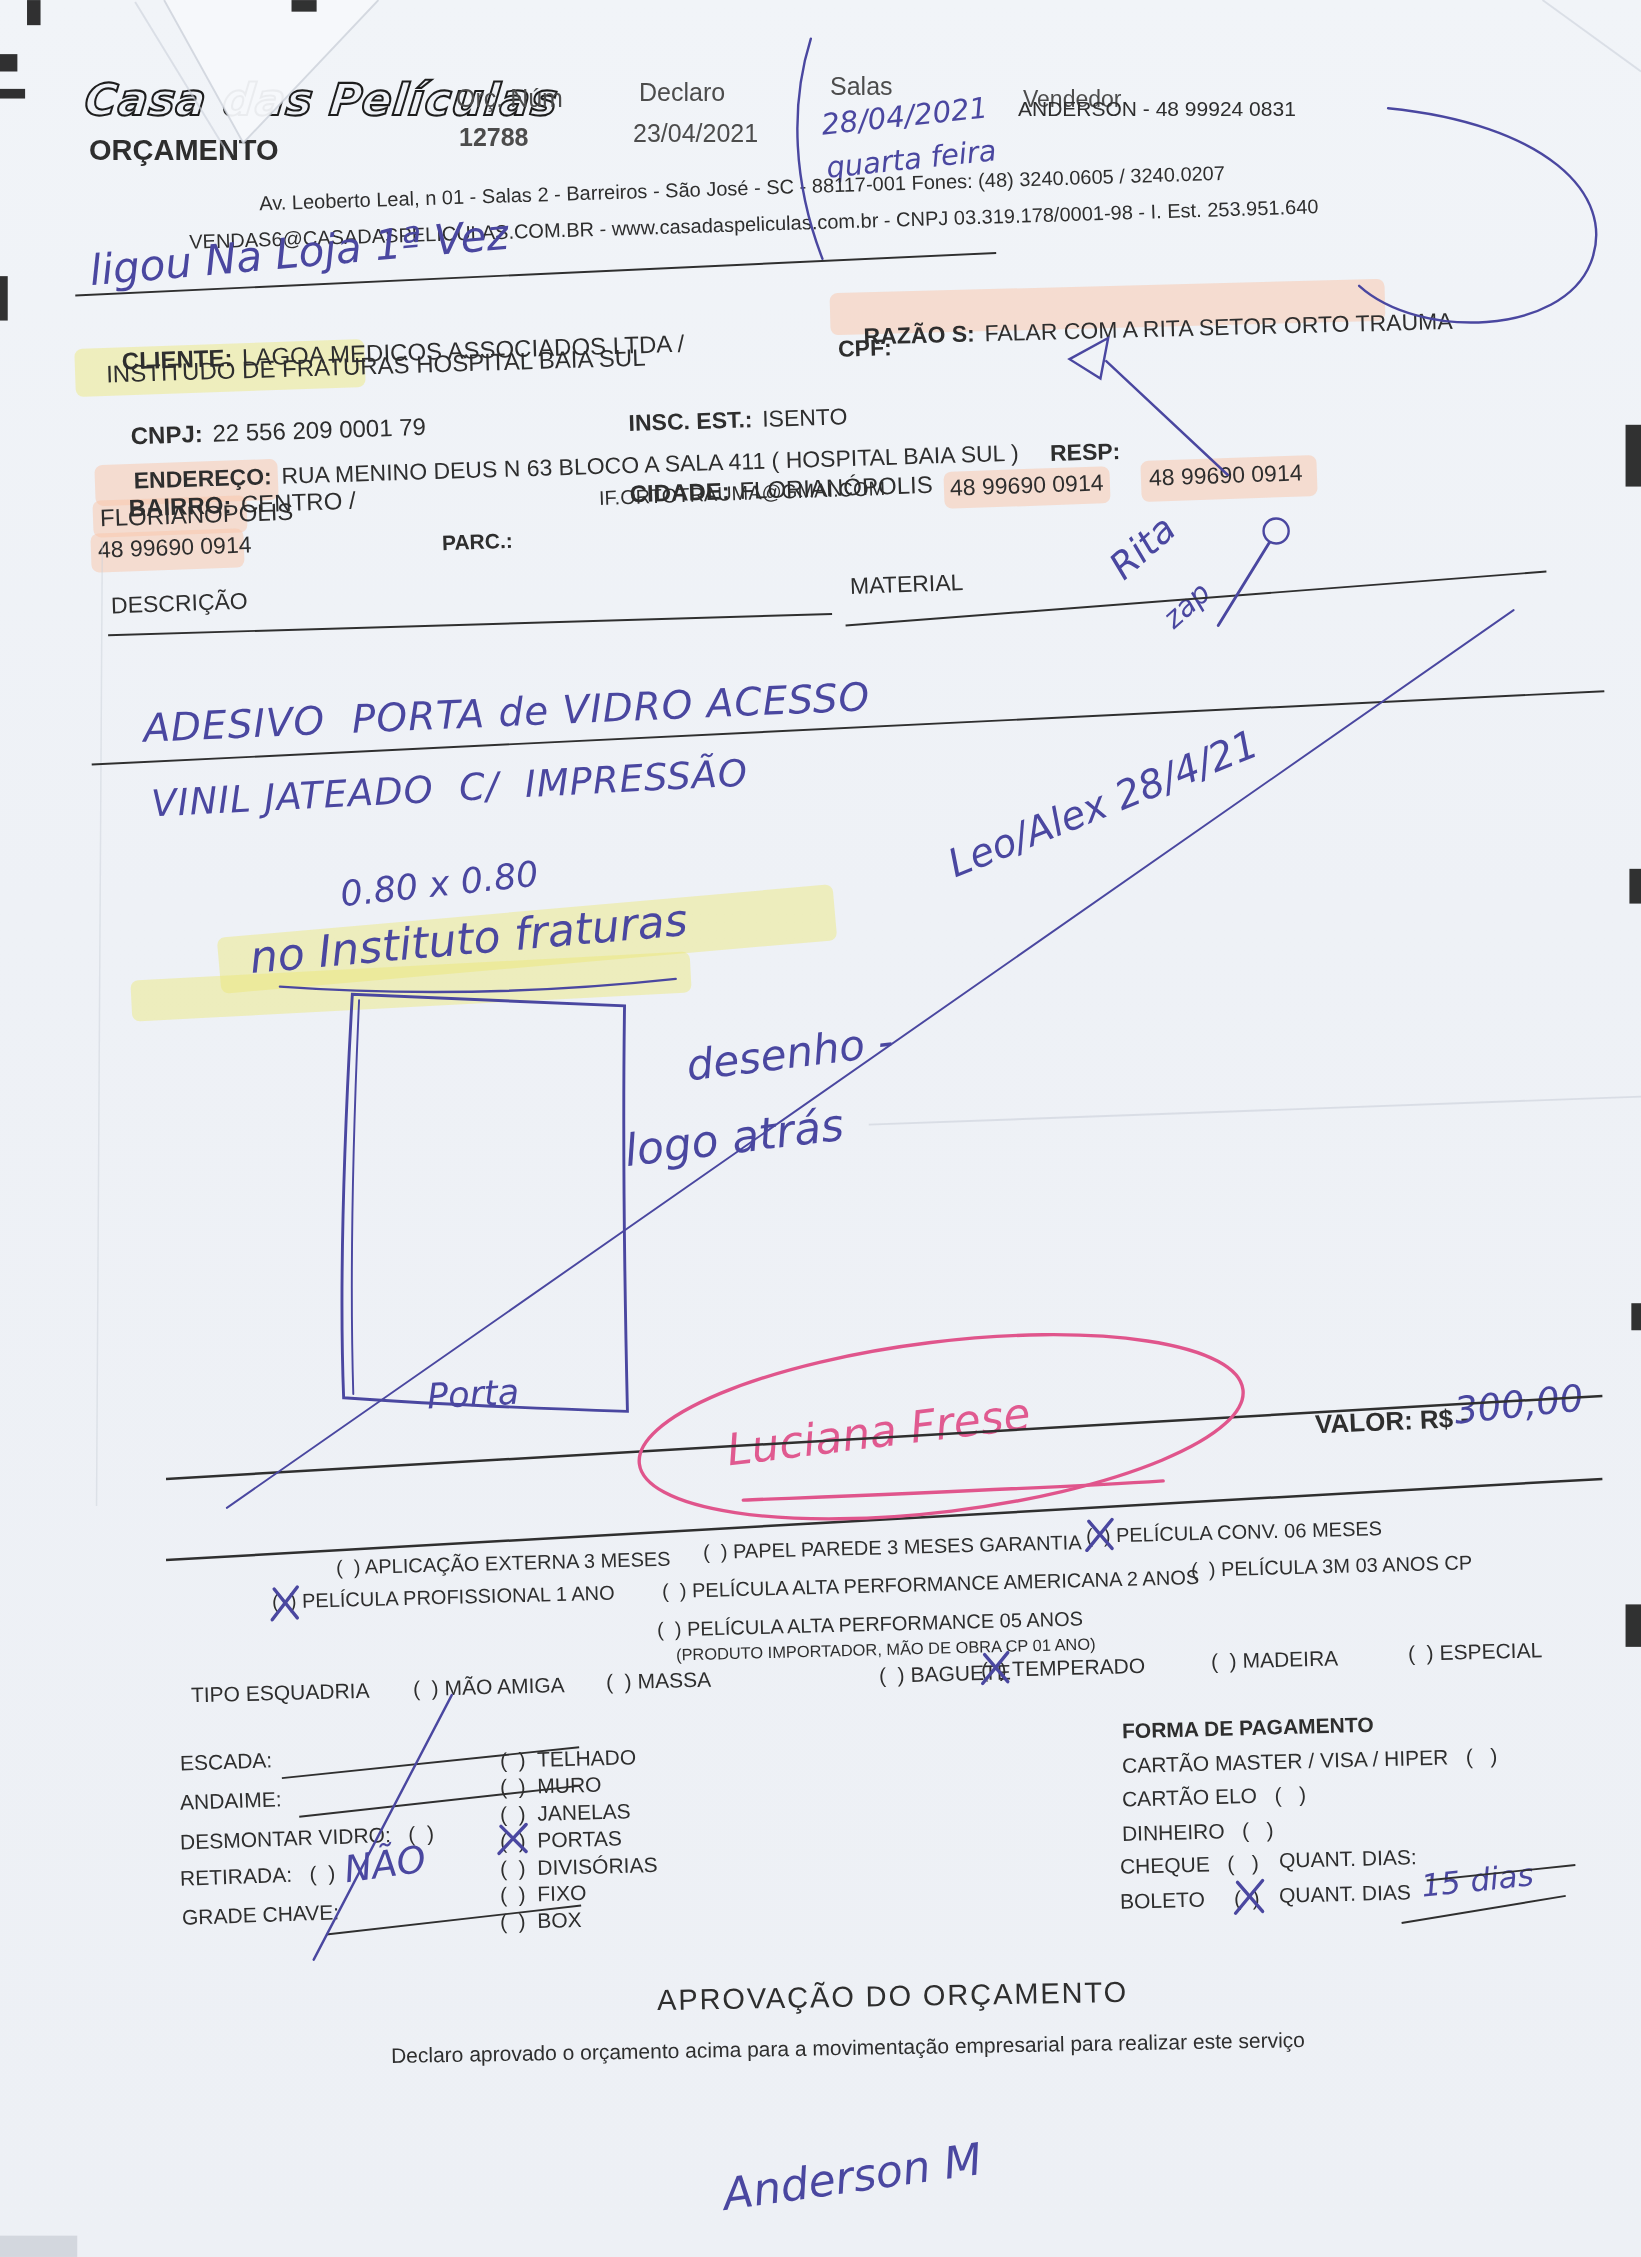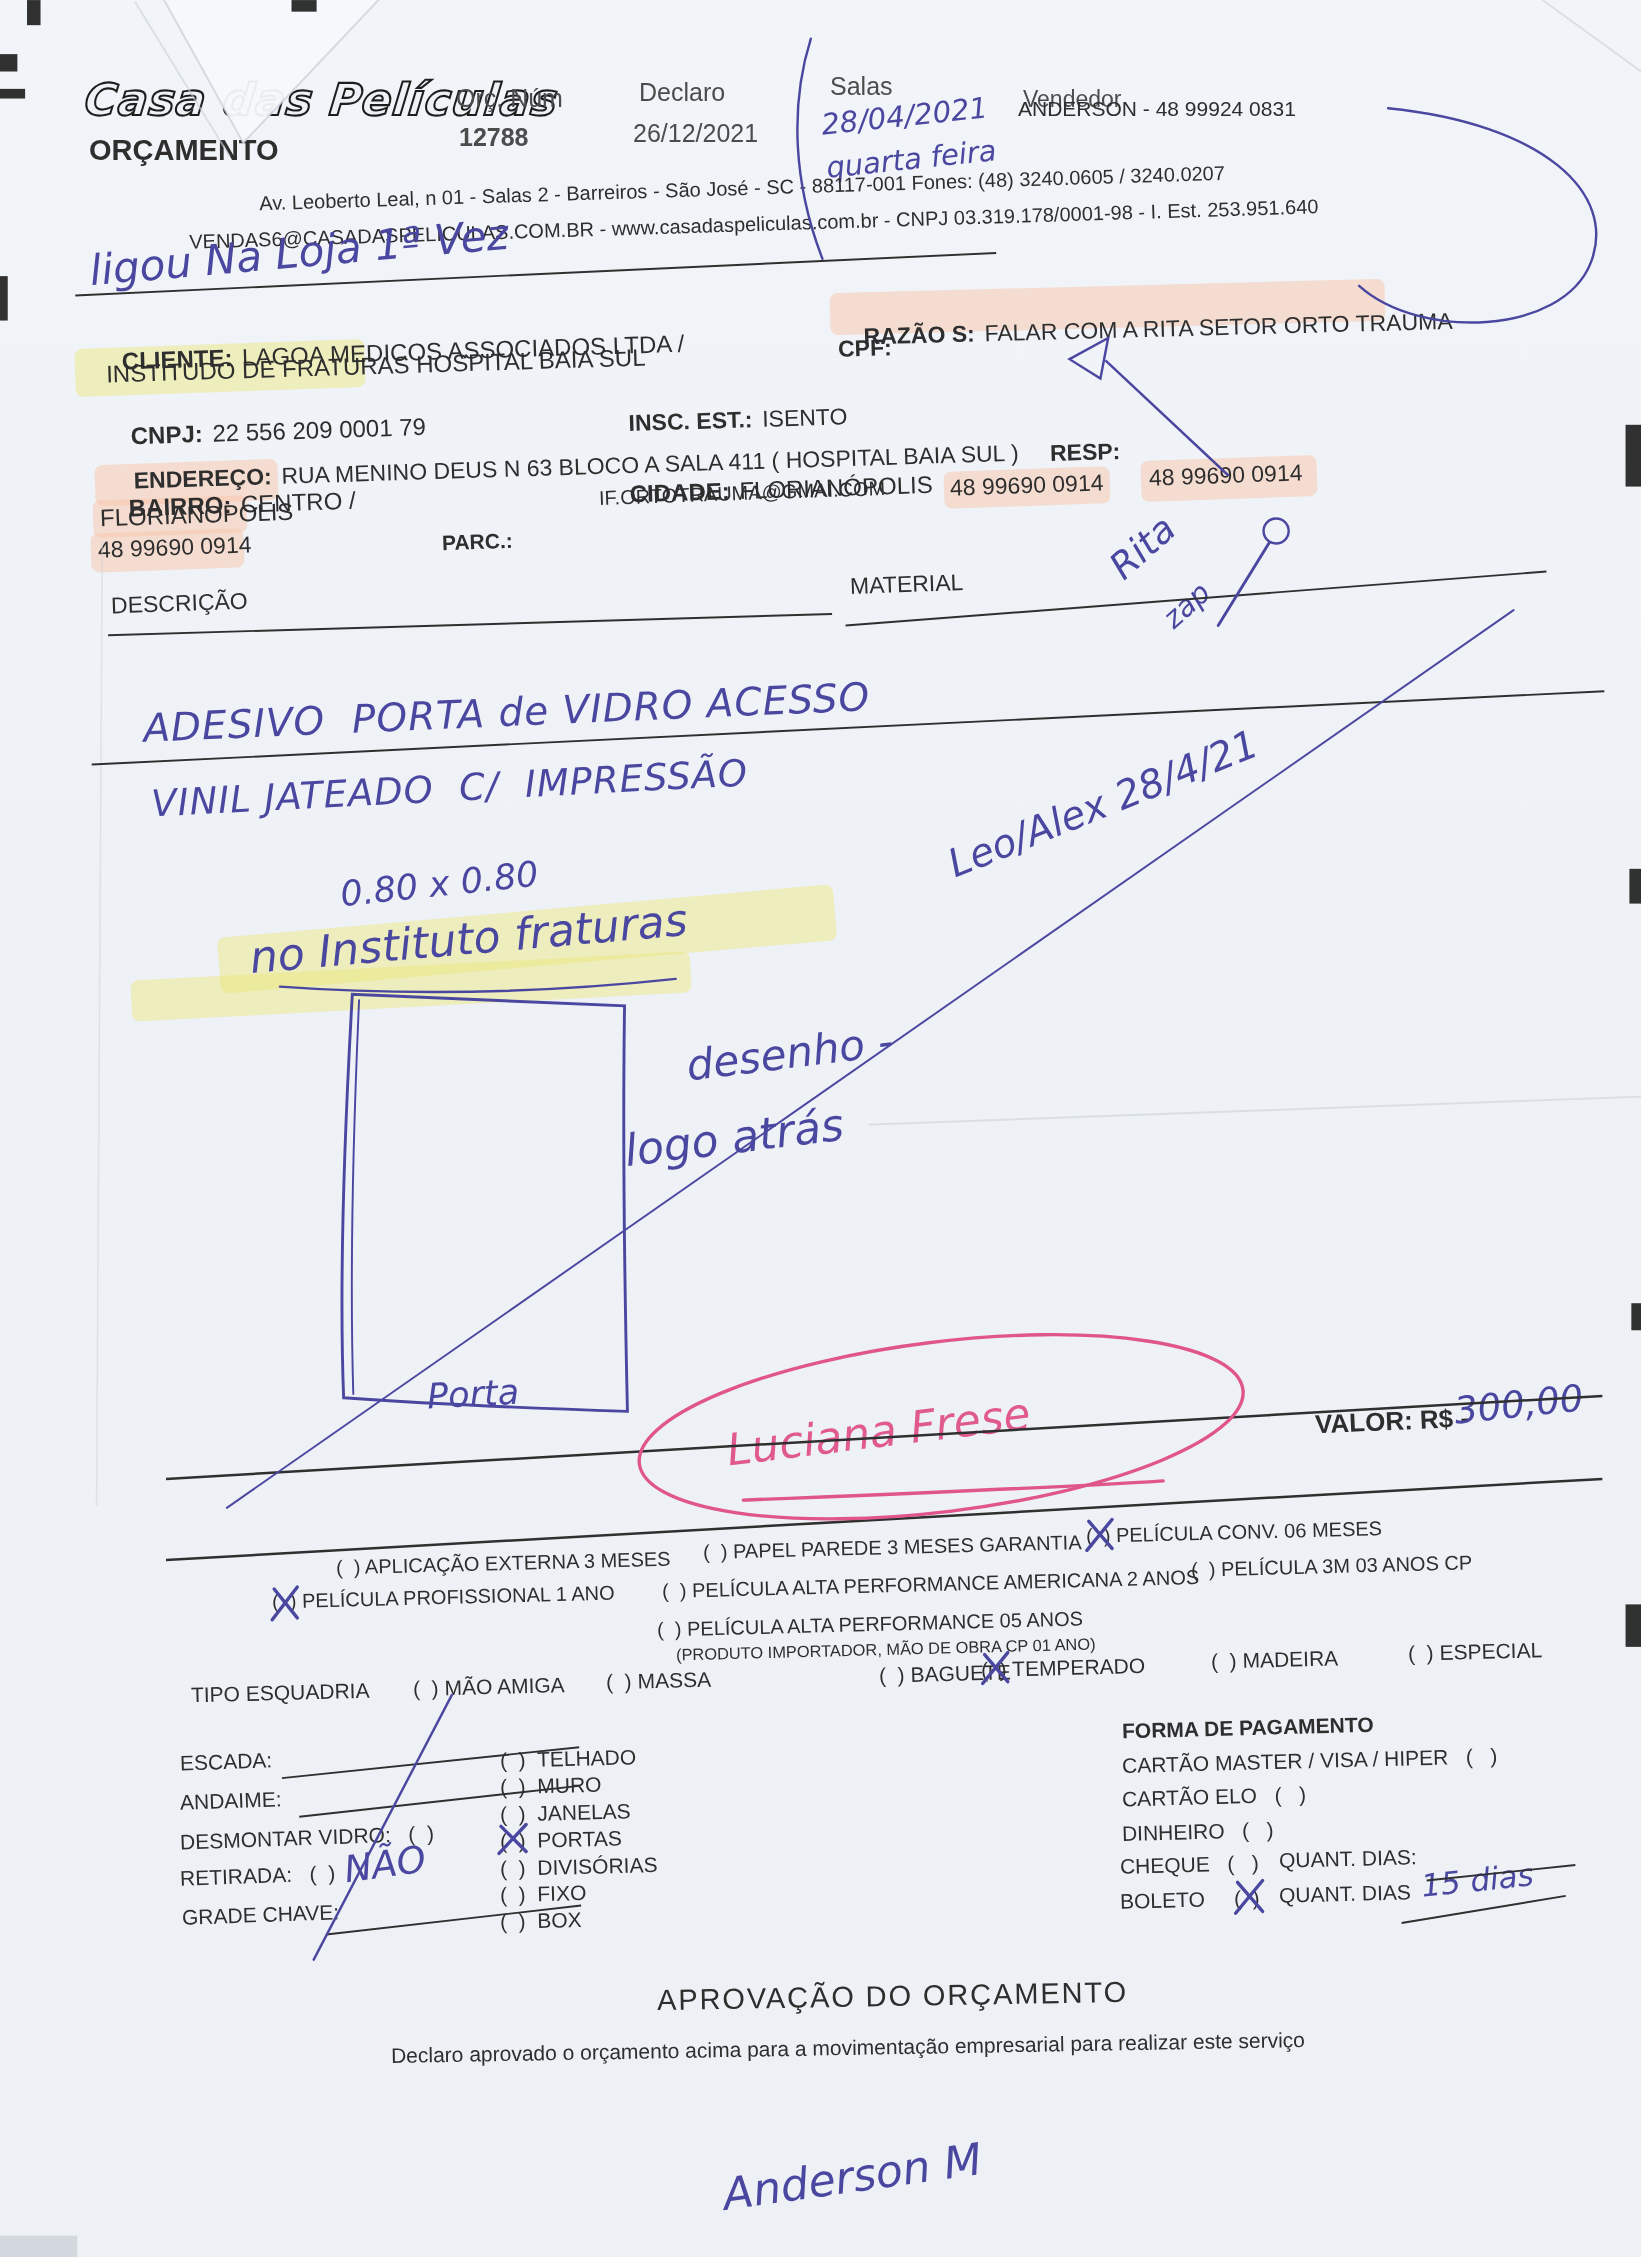--- a/index.html
+++ b/index.html
@@ -37,21 +37,21 @@
   <div class="hl hl-p" style="left:944px;top:469px;width:166px;height:37px;transform:rotate(-2deg);"></div>
   <div class="hl hl-p" style="left:1141px;top:458px;width:176px;height:41px;transform:rotate(-2deg);"></div>
   <div class="hl hl-y" style="left:218px;top:911px;width:618px;height:56px;transform:rotate(-5deg);"></div>
   <div class="hl hl-y" style="left:131px;top:966px;width:560px;height:41px;transform:rotate(-3deg);"></div>
 
   <div class="t logo" style="left:85px;top:77px;">Casa das Películas</div>
   <div class="t b" style="left:89px;top:135px;font-size:29px;text-align:right;">ORÇAMENTO</div>
   <div class="t gray" style="left:456px;top:85px;font-size:25px;">Orç. Núm</div>
   <div class="t gray b" style="left:459px;top:124px;font-size:25px;">12788</div>
   <div class="t gray" style="left:639px;top:79px;font-size:25px;">Declaro</div>
-  <div class="t gray" style="left:633px;top:120px;font-size:25px;">26/12/2021</div>
+  <div class="t gray" style="left:633px;top:120px;font-size:25px;">23/04/2021</div>
   <div class="t gray" style="left:830px;top:73px;font-size:25px;">Salas</div>
   <div class="hw" style="left:821px;top:102px;font-size:29px;transform:rotate(-6deg);">28/04/2021</div>
   <div class="hw" style="left:826px;top:145px;font-size:29px;transform:rotate(-6deg);">quarta feira</div>
   <div class="t gray" style="left:1023px;top:68px;font-size:23px;margin-top:19px;">Vendedor</div>
   <div class="t" style="left:1018px;top:98px;font-size:21px;">ANDERSON - 48 99924 0831</div>
 
   <div class="t" style="left:259px;top:178px;font-size:20px;transform:rotate(-1.8deg);">Av. Leoberto Leal, n 01 - Salas 2 - Barreiros - São José - SC - 88117-001 Fones: (48) 3240.0605 / 3240.0207</div>
   <div class="t" style="left:189px;top:214px;font-size:20px;transform:rotate(-1.8deg);">VENDAS6@CASADASPELICULAS.COM.BR - www.casadaspeliculas.com.br - CNPJ 03.319.178/0001-98 - I. Est. 253.951.640</div>
 
   <div class="hw" style="left:89px;top:232px;font-size:42px;transform:rotate(-5deg);">ligou Na Loja 1ª Vez</div>

